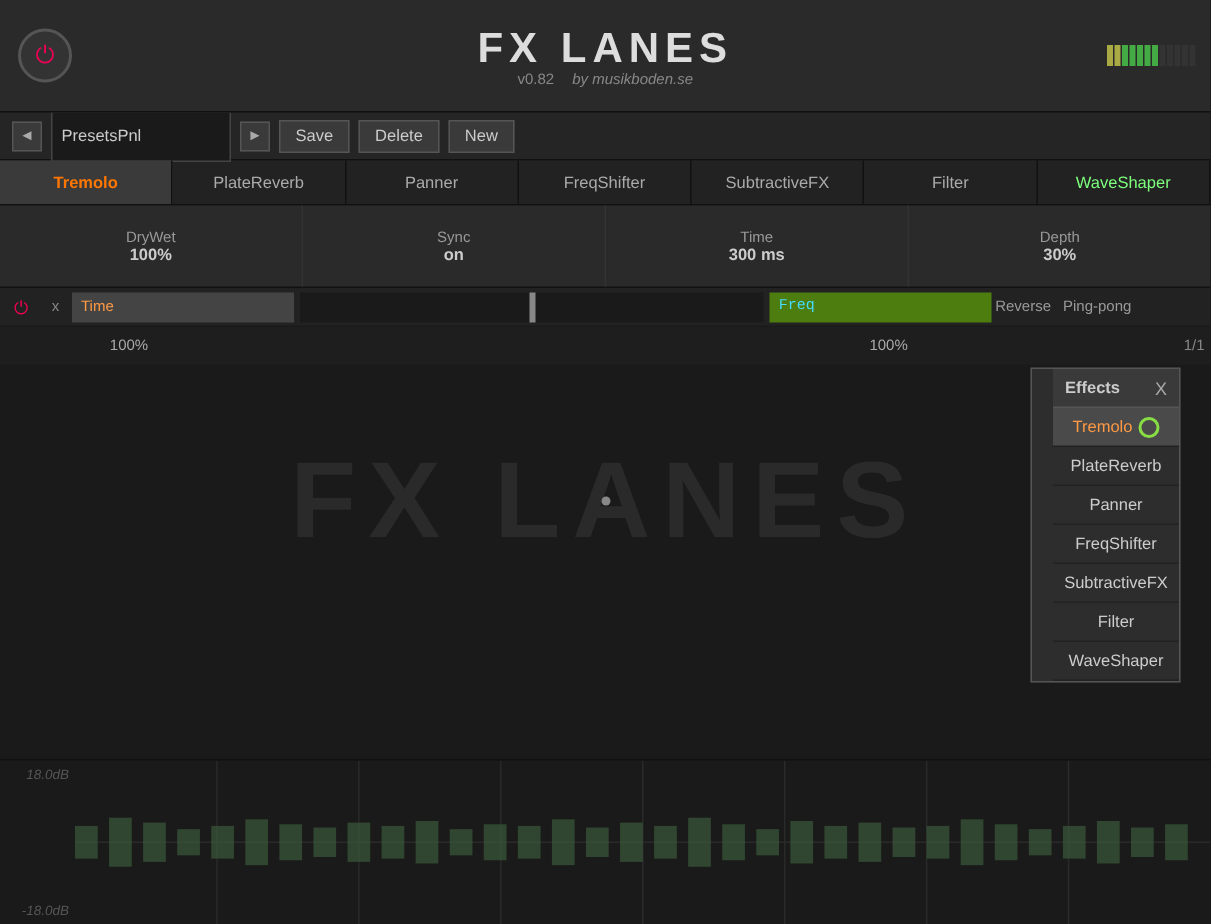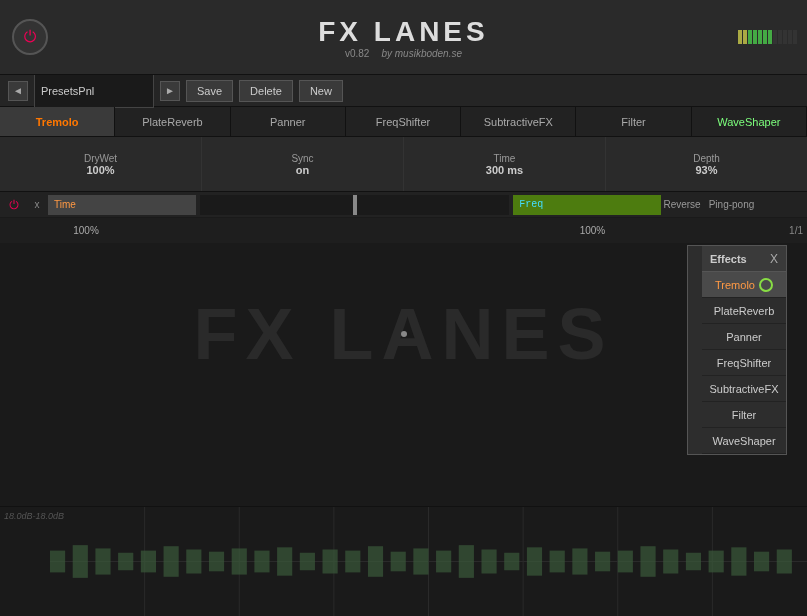--- a/index.html
+++ b/index.html
@@ -314,21 +314,21 @@
       background: #1a1a1a;
       border-top: 1px solid #111;
     }
     .waveform-labels {
       position: absolute;
       left: 0;
       top: 0;
       bottom: 0;
       width: 50px;
       display: flex;
-      flex-direction: row;
+      flex-direction: column;
       justify-content: space-between;
       padding: 4px 4px;
       font-style: italic;
     }
     .waveform-label {
       font-size: 9px;
       color: #555;
       text-align: right;
     }
     .waveform-canvas {
@@ -409,21 +409,21 @@
   <div class="param-group">
     <div class="param-label">Sync</div>
     <div class="param-value">on</div>
   </div>
   <div class="param-group">
     <div class="param-label">Time</div>
     <div class="param-value">300 ms</div>
   </div>
   <div class="param-group" style="border-right:none;">
     <div class="param-label">Depth</div>
-    <div class="param-value">93%</div>
+    <div class="param-value">30%</div>
   </div>
 </div>
 
 <div class="lane-row">
   <div class="lane-power">⏻</div>
   <div class="lane-close">x</div>
   <div class="lane-bar" style="flex:1.2;background:#444;">
     <span class="lane-bar-text">Time</span>
   </div>
   <div style="flex:2.5;display:flex;align-items:center;height:20px;background:#1a1a1a;margin:0 2px;">

